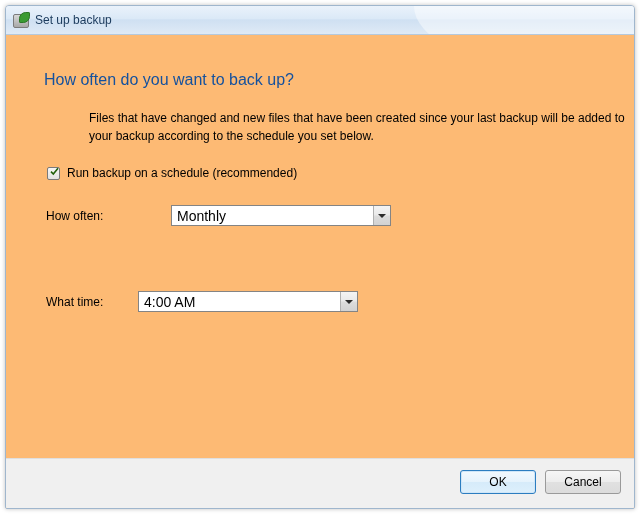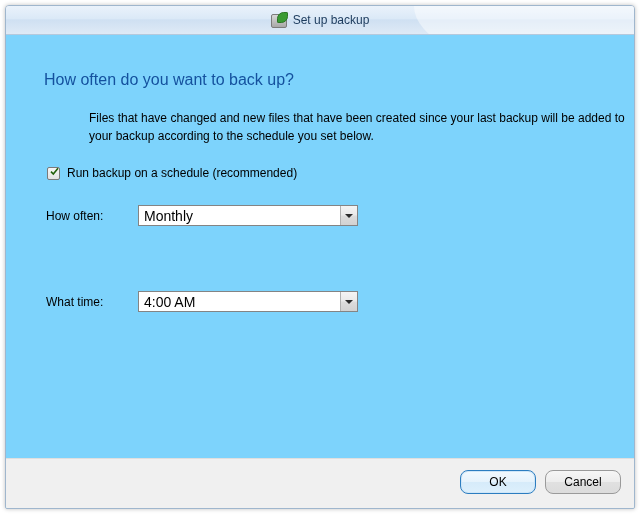--- a/index.html
+++ b/index.html
@@ -32,22 +32,22 @@
   }
 
   .titlebar {
     position: relative;
     height: 29px;
     box-sizing: border-box;
     background: linear-gradient(to bottom, #eaf2fb 0%, #dbe9f7 45%, #cfe0f2 50%, #dfeaf6 100%);
     border-bottom: 1px solid #b5c9dd;
     display: flex;
     align-items: center;
-    overflow: hidden;
-    justify-content: center;
+    padding-left: 7px;
+    overflow: hidden;
   }
   .titlebar::after {
     
     content: "";
     position: absolute;
     right: -40px;
     top: -60px;
     width: 260px;
     height: 120px;
     border-radius: 50%;
@@ -79,21 +79,21 @@
   }
   .title-text {
     font-size: 12px;
     color: #1b3a5c;
     line-height: 16px;
   }
 
   .client {
     position: relative;
     height: 473px;
-    background: #7dd3fc;
+    background: #fdba74;
   }
 
   .heading {
     position: absolute;
     left: 38px;
     top: 36px;
     font-size: 16px;
     color: #14519e;
     font-family: "Liberation Sans", sans-serif;
   }
@@ -202,21 +202,21 @@
     display: flex;
     gap: 9px;
   }
   .btn {
     width: 76px;
     height: 24px;
     box-sizing: border-box;
     font-size: 12px;
     font-family: "Liberation Sans", sans-serif;
     border: 1px solid #9a9a9a;
-    border-radius: 8px;
+    border-radius: 3px;
     background: linear-gradient(to bottom, #f6f6f6 0%, #ededed 48%, #e0e0e0 52%, #dcdcdc 100%);
     display: flex;
     align-items: center;
     justify-content: center;
     color: #000;
   }
   .btn.default {
     border: 1px solid #2c7dc0;
     box-shadow: inset 0 0 0 1px #cfe6f8;
     background: linear-gradient(to bottom, #f2f9fe 0%, #e6f3fc 48%, #d6ebfa 52%, #ddf0fc 100%);
@@ -243,21 +243,21 @@
 
     <div class="checkbox-row">
       <span class="checkbox">
         <svg class="tick" viewBox="0 0 9 9">
           <polyline points="1,4.6 3.3,7 8,1.3" fill="none" stroke="#21610b" stroke-width="1.6"></polyline>
         </svg>
       </span>
       <span class="checkbox-label">Run backup on a schedule (recommended)</span>
     </div>
 
-    <div class="field-row" style="top:170px;">
+    <div class="field-row" style="top:170px;gap:33px;">
       <span class="field-label">How often:</span>
       <span class="combo">
         <span class="combo-value">Monthly</span>
         <span class="combo-btn">
             <span class="caret"></span>
           </span>
       </span>
     </div>
 
 

